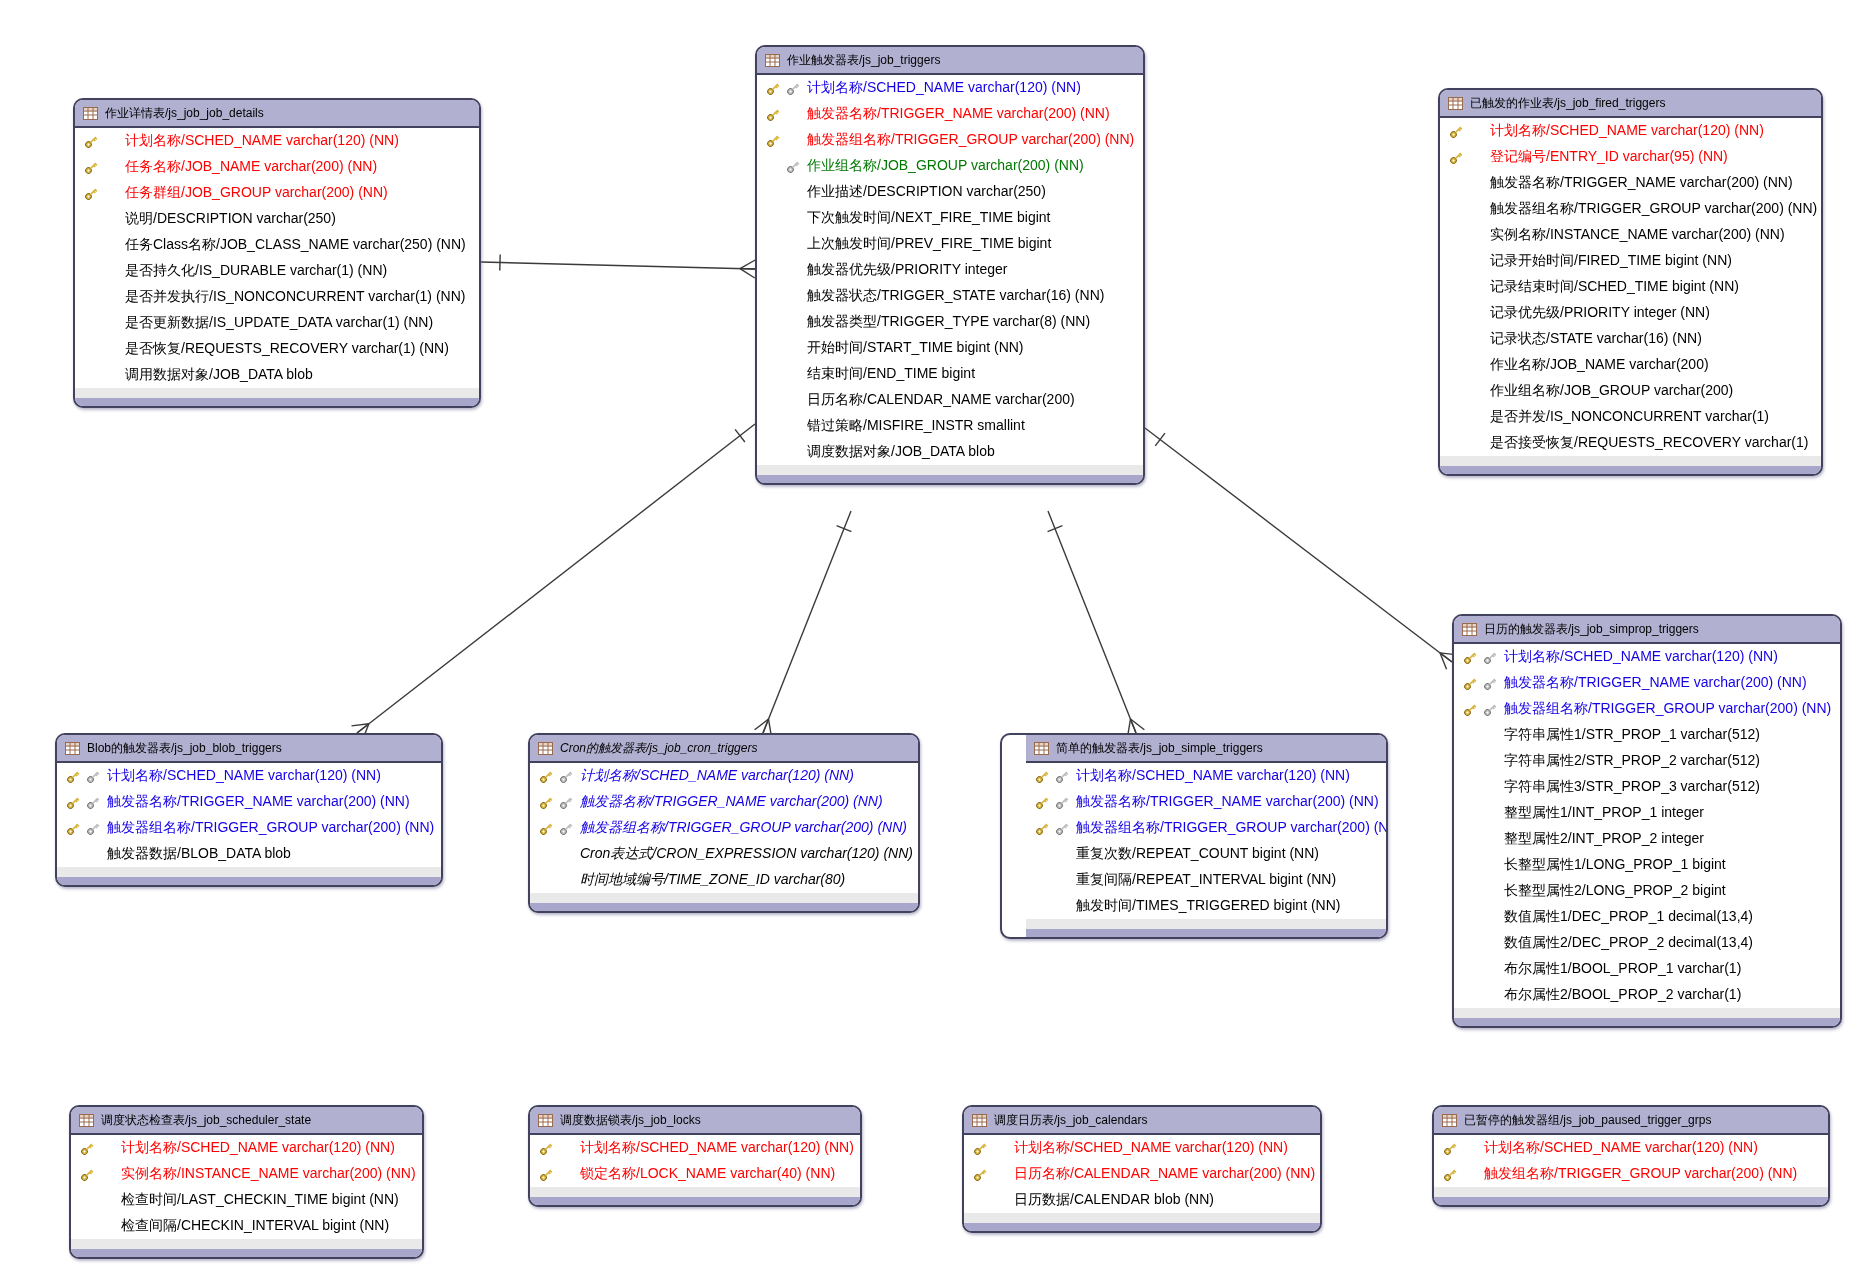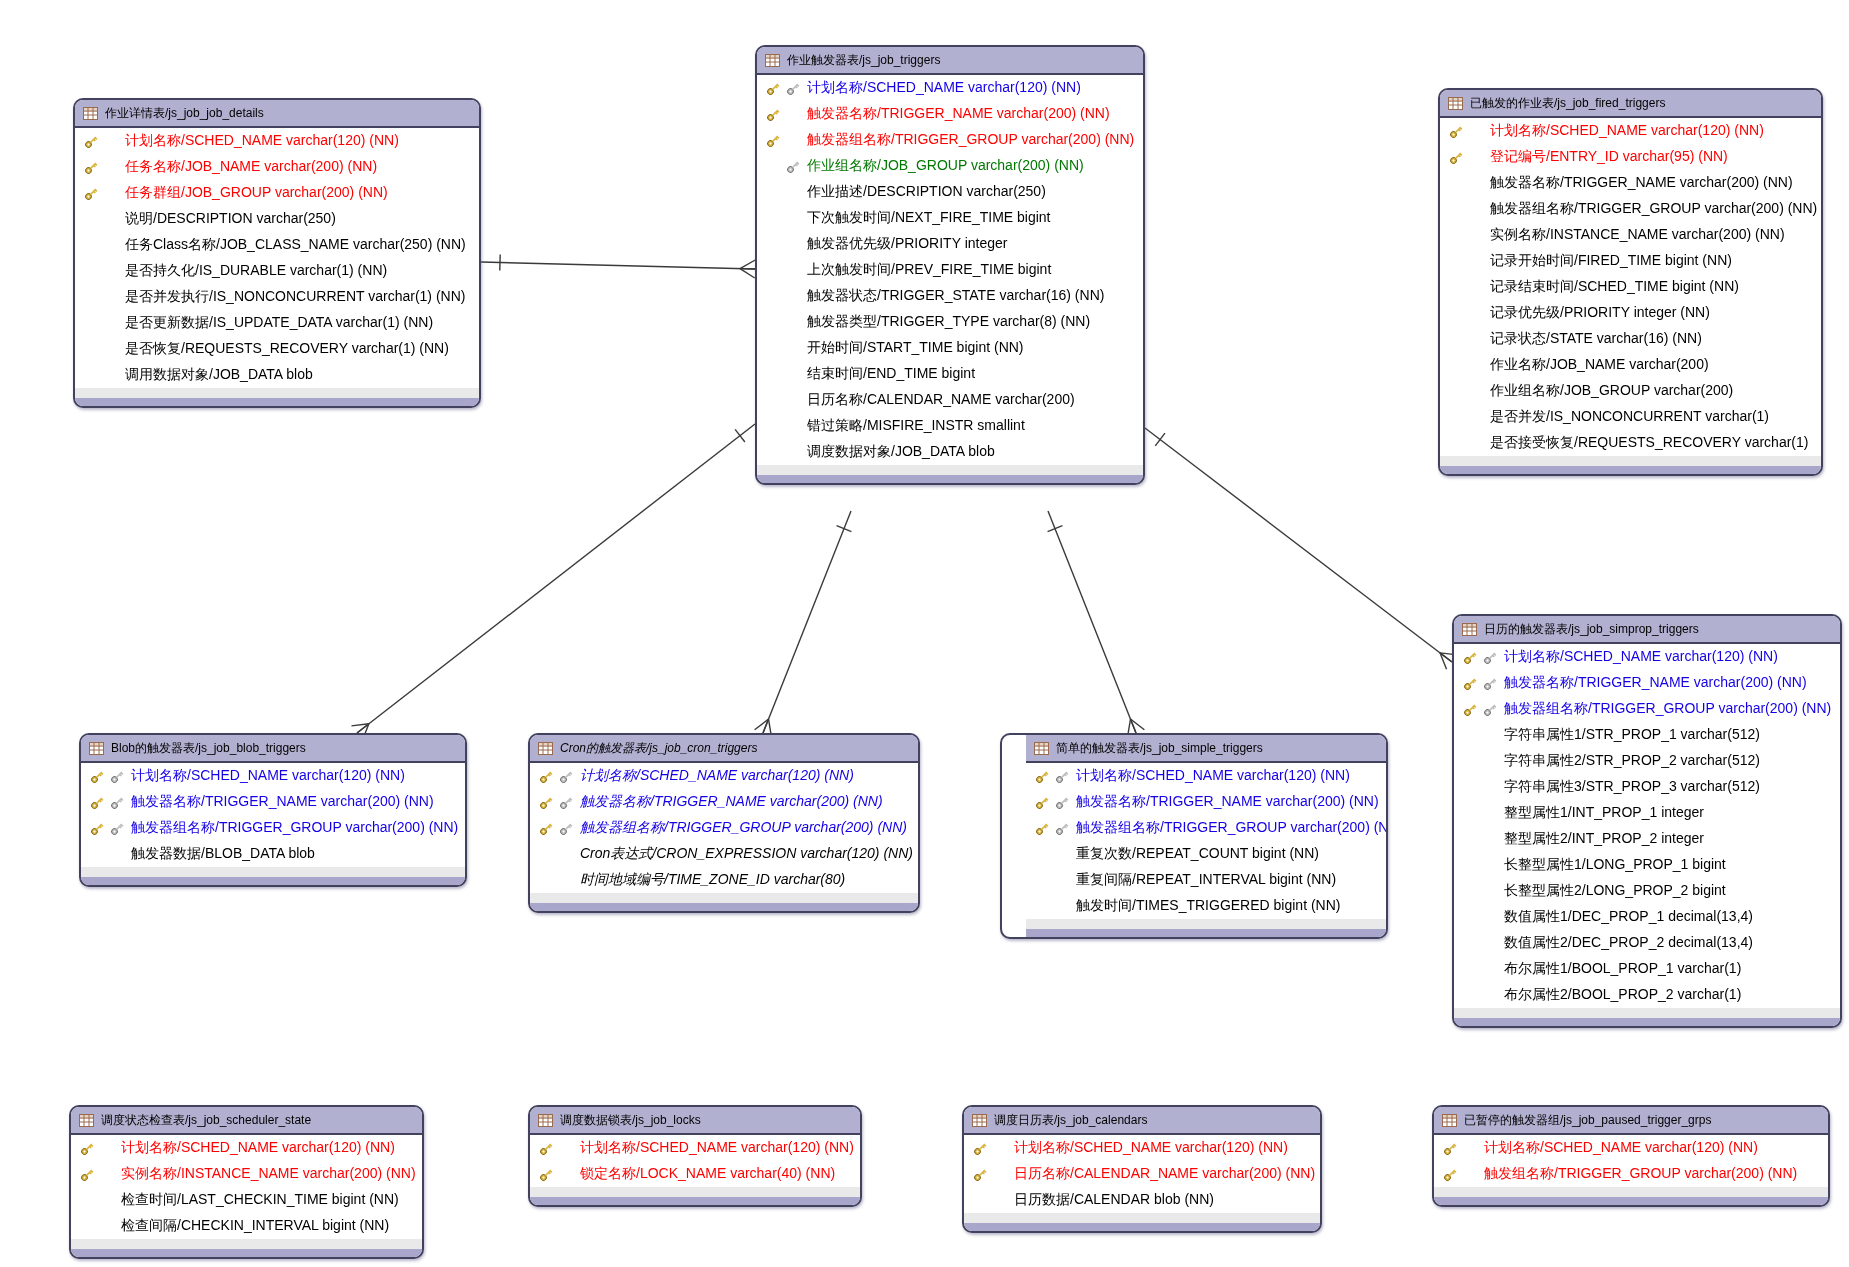--- a/index.html
+++ b/index.html
@@ -216,30 +216,30 @@
           <span class="field-text c-black">作业描述/DESCRIPTION varchar(250)</span>
         </div>
         <div class="tbl-row">
           <span class="keyslot"></span>
           <span class="keyslot"></span>
           <span class="field-text c-black">下次触发时间/NEXT_FIRE_TIME bigint</span>
         </div>
         <div class="tbl-row">
           <span class="keyslot"></span>
           <span class="keyslot"></span>
+          <span class="field-text c-black">上次触发时间/PREV_FIRE_TIME bigint</span>
+        </div>
+        <div class="tbl-row">
+          <span class="keyslot"></span>
+          <span class="keyslot"></span>
           <span class="field-text c-black">触发器优先级/PRIORITY integer</span>
         </div>
         <div class="tbl-row">
           <span class="keyslot"></span>
           <span class="keyslot"></span>
-          <span class="field-text c-black">上次触发时间/PREV_FIRE_TIME bigint</span>
-        </div>
-        <div class="tbl-row">
-          <span class="keyslot"></span>
-          <span class="keyslot"></span>
           <span class="field-text c-black">触发器状态/TRIGGER_STATE varchar(16) (NN)</span>
         </div>
         <div class="tbl-row">
           <span class="keyslot"></span>
           <span class="keyslot"></span>
           <span class="field-text c-black">触发器类型/TRIGGER_TYPE varchar(8) (NN)</span>
         </div>
         <div class="tbl-row">
           <span class="keyslot"></span>
           <span class="keyslot"></span>
@@ -357,21 +357,21 @@
         </div>
         <div class="tbl-row">
           <span class="keyslot"></span>
           <span class="keyslot"></span>
           <span class="field-text c-black">是否接受恢复/REQUESTS_RECOVERY varchar(1)</span>
         </div>
       </div>
       <div class="tbl-footer-gray"></div>
       <div class="tbl-footer-purple"></div>
     </div>
-    <div class="er-table" style="left: 55px; top: 733px; width: 388px; margin-left: 24px;">
+    <div class="er-table" style="left: 55px; top: 733px; width: 388px;">
       <div class="tbl-header">
         <svg width="15" height="13" viewBox="0 0 15 13">
           <rect x="0.5" y="0.5" width="14" height="12" fill="#ffffff" stroke="#9a6a4f"></rect>
           <rect x="0.5" y="0.5" width="14" height="3.6" fill="#e6d3c3" stroke="#9a6a4f"></rect>
           <path d="M5 0.5 V12.5 M10 0.5 V12.5 M0.5 8 H14.5" stroke="#9a6a4f" fill="none"></path>
         </svg>
         <span class="tbl-title">Blob的触发器表/js_job_blob_triggers</span>
       </div>
       <div class="tbl-body">
         <div class="tbl-row">

